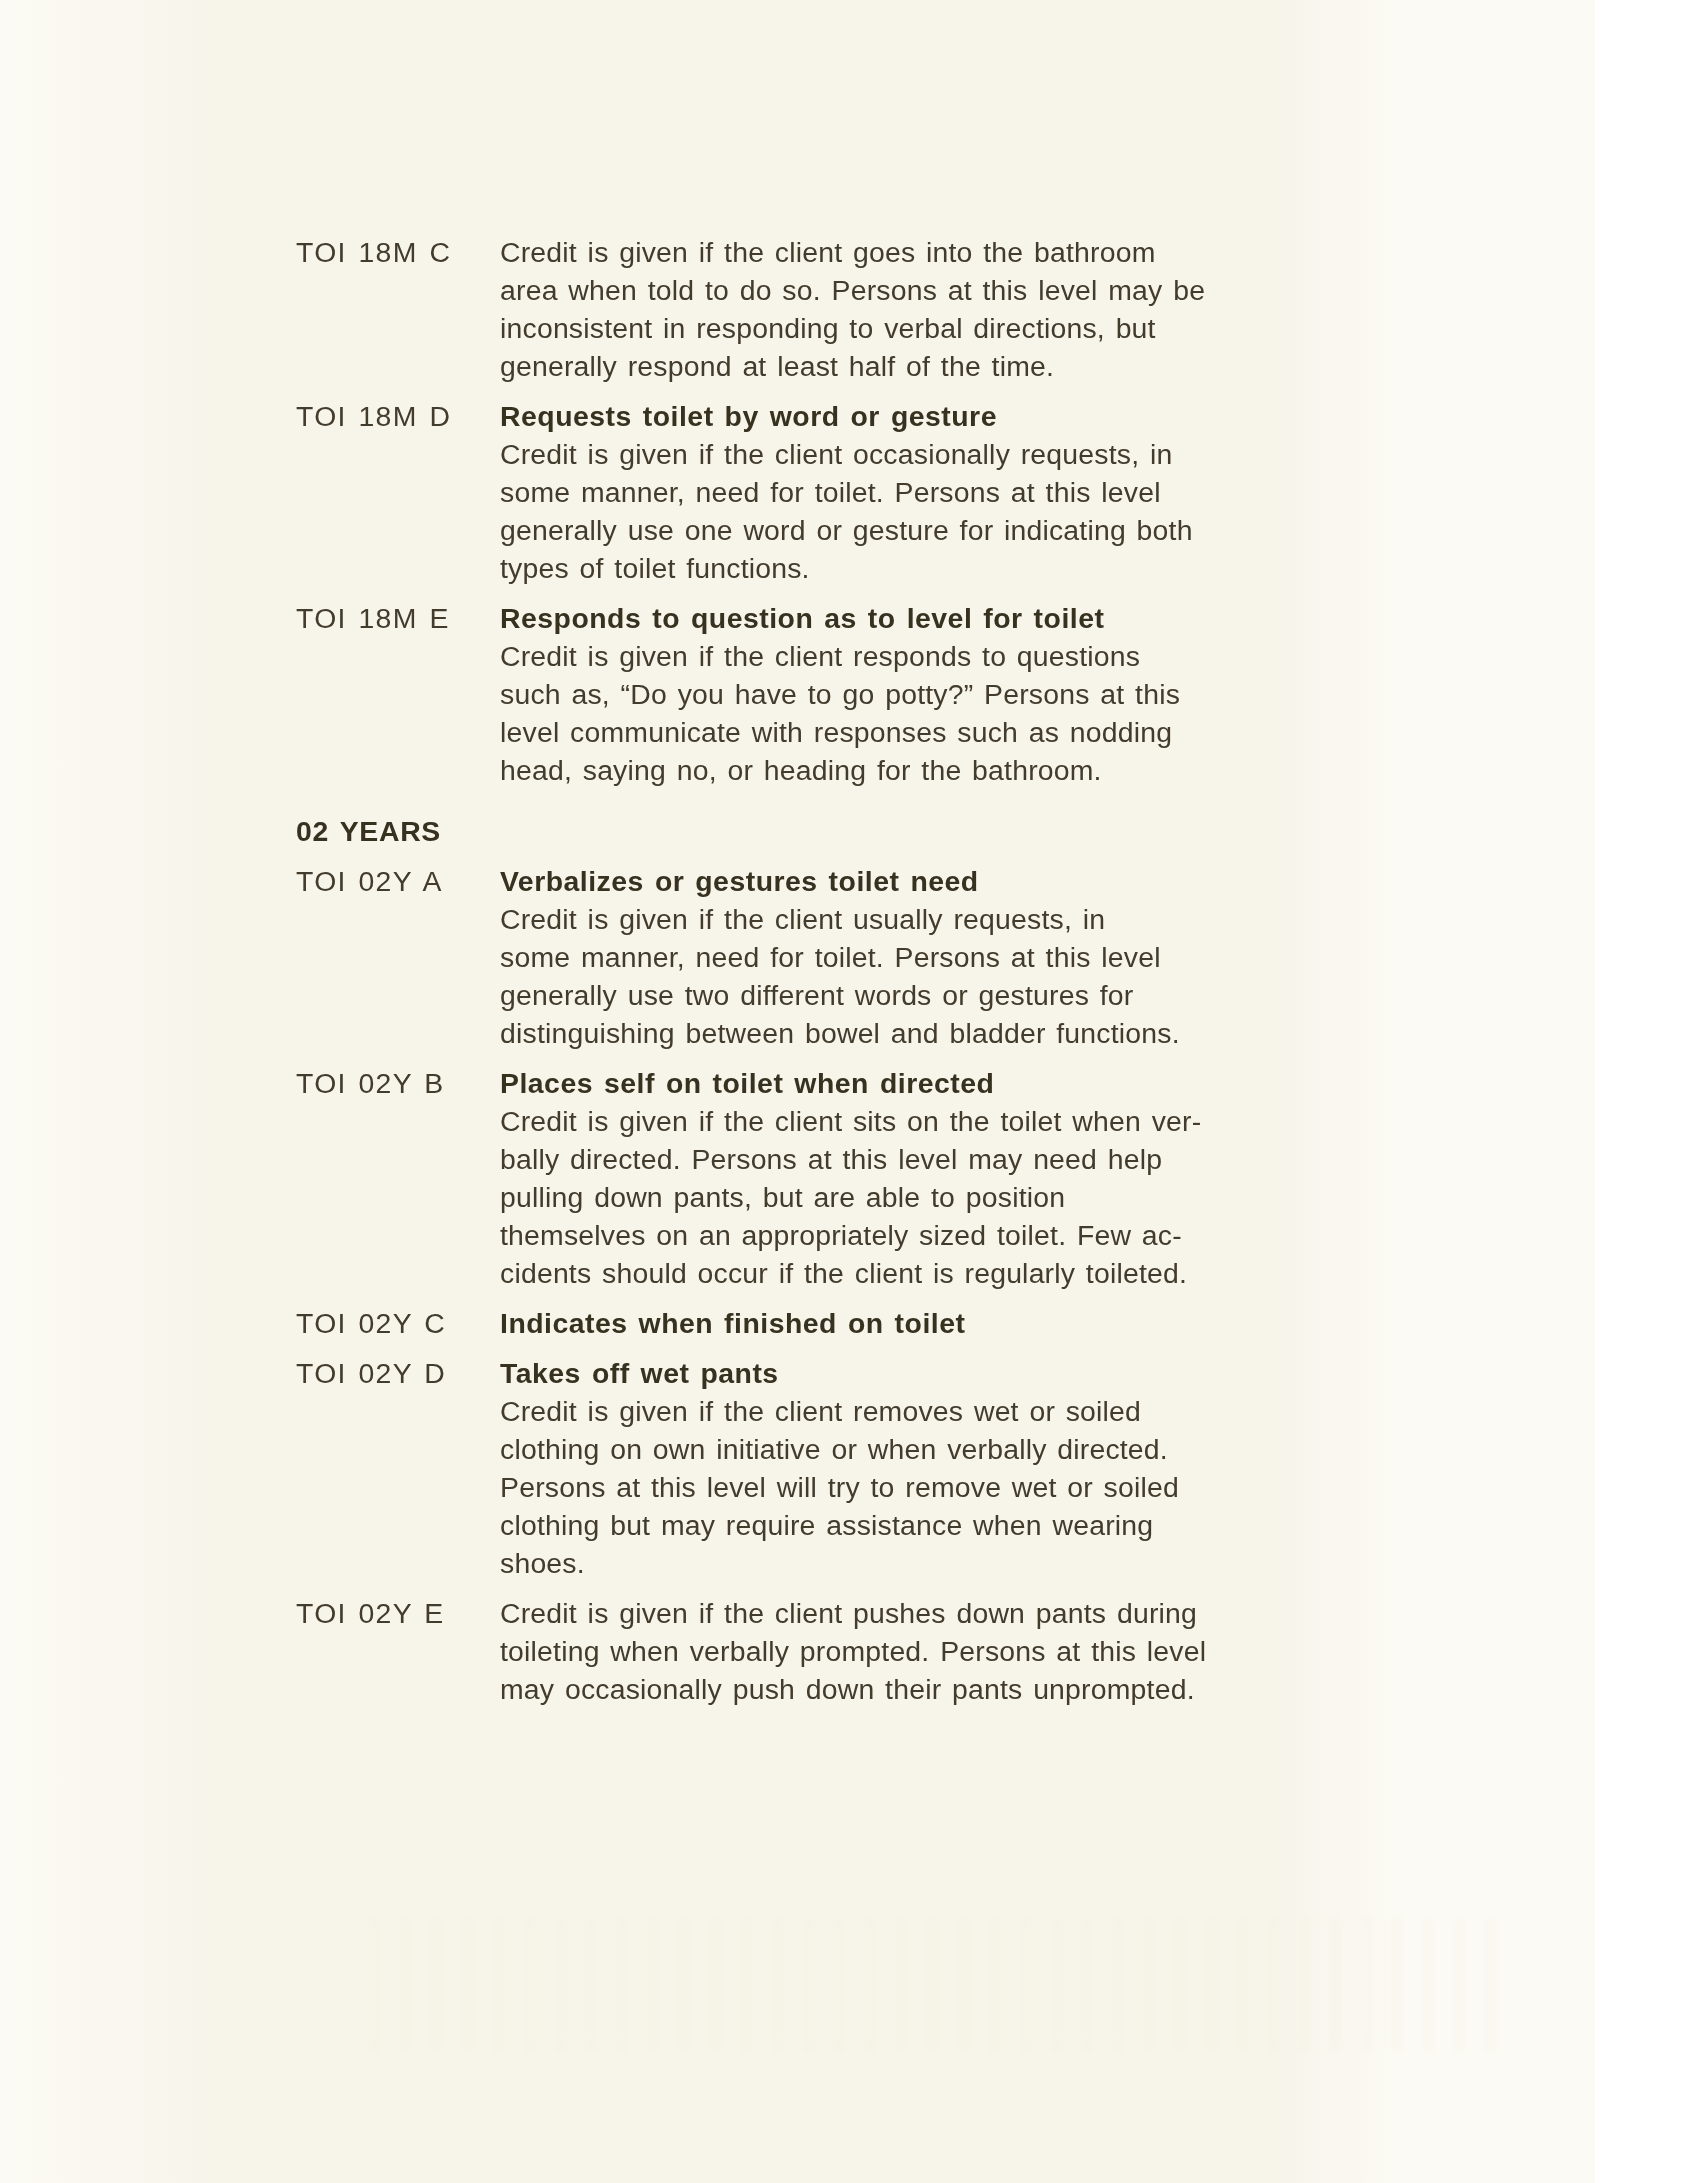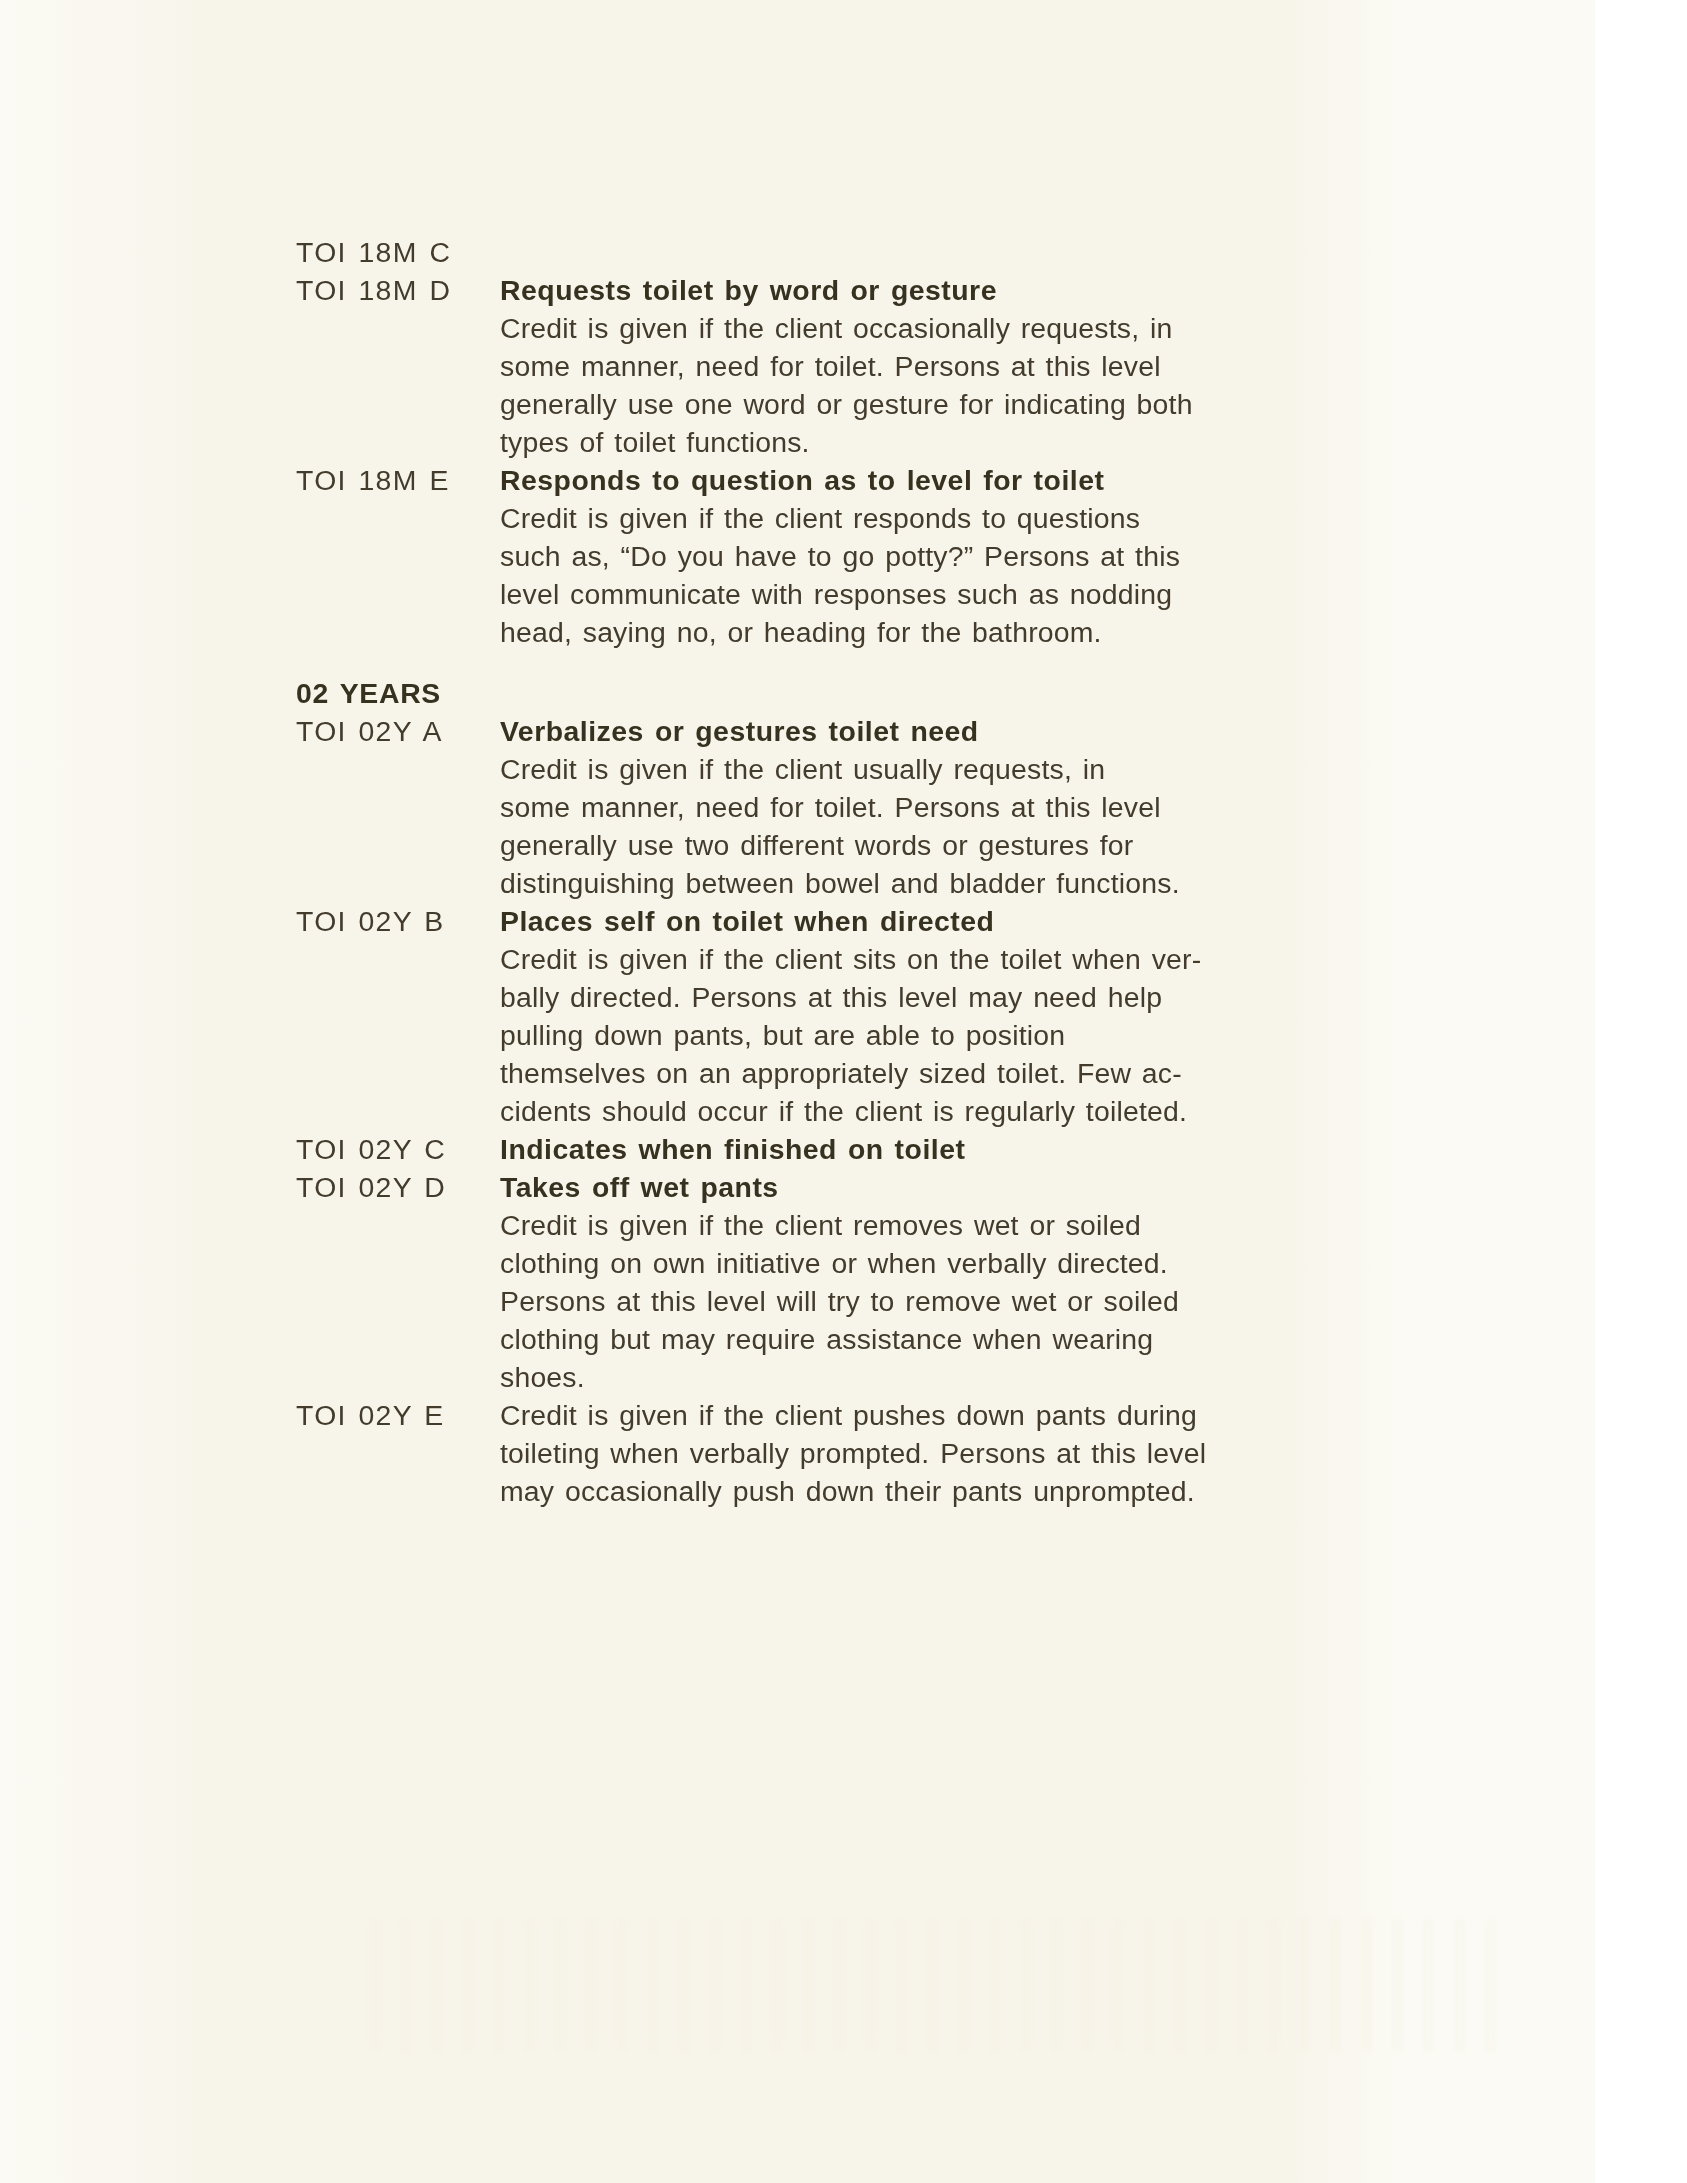--- a/index.html
+++ b/index.html
@@ -31,20 +31,21 @@
     width: 1158px;
     color: var(--fg, #433c2d);
     font-size: 28.4px;
     line-height: 38px;
     letter-spacing: 0.2px;
     word-spacing: 2.6px;
   }
   .item {
     display: flex;
     align-items: flex-start;
+    margin-top: 12px;
   }
   .section:first-child .item:first-child {
     margin-top: 0;
   }
   .code {
     flex: none;
     width: 204px;
     letter-spacing: 1.3px;
   }
   .content {
@@ -86,20 +87,24 @@
 <div class="page">
   <div class="ghosting"></div>
 
   <div class="doc">
 
     <div class="section">
 
       <div class="item">
         <div class="code">TOI 18M C</div>
         <div class="content">
+          <div class="body">Credit is given if the client goes into the bathroom
+area when told to do so. Persons at this level may be
+inconsistent in responding to verbal directions, but
+generally respond at least half of the time.</div>
         </div>
       </div>
 
       <div class="item">
         <div class="code">TOI 18M D</div>
         <div class="content">
           <div class="title">Requests toilet by word or gesture</div>
           <div class="body">Credit is given if the client occasionally requests, in
 some manner, need for toilet. Persons at this level
 generally use one word or gesture for indicating both

